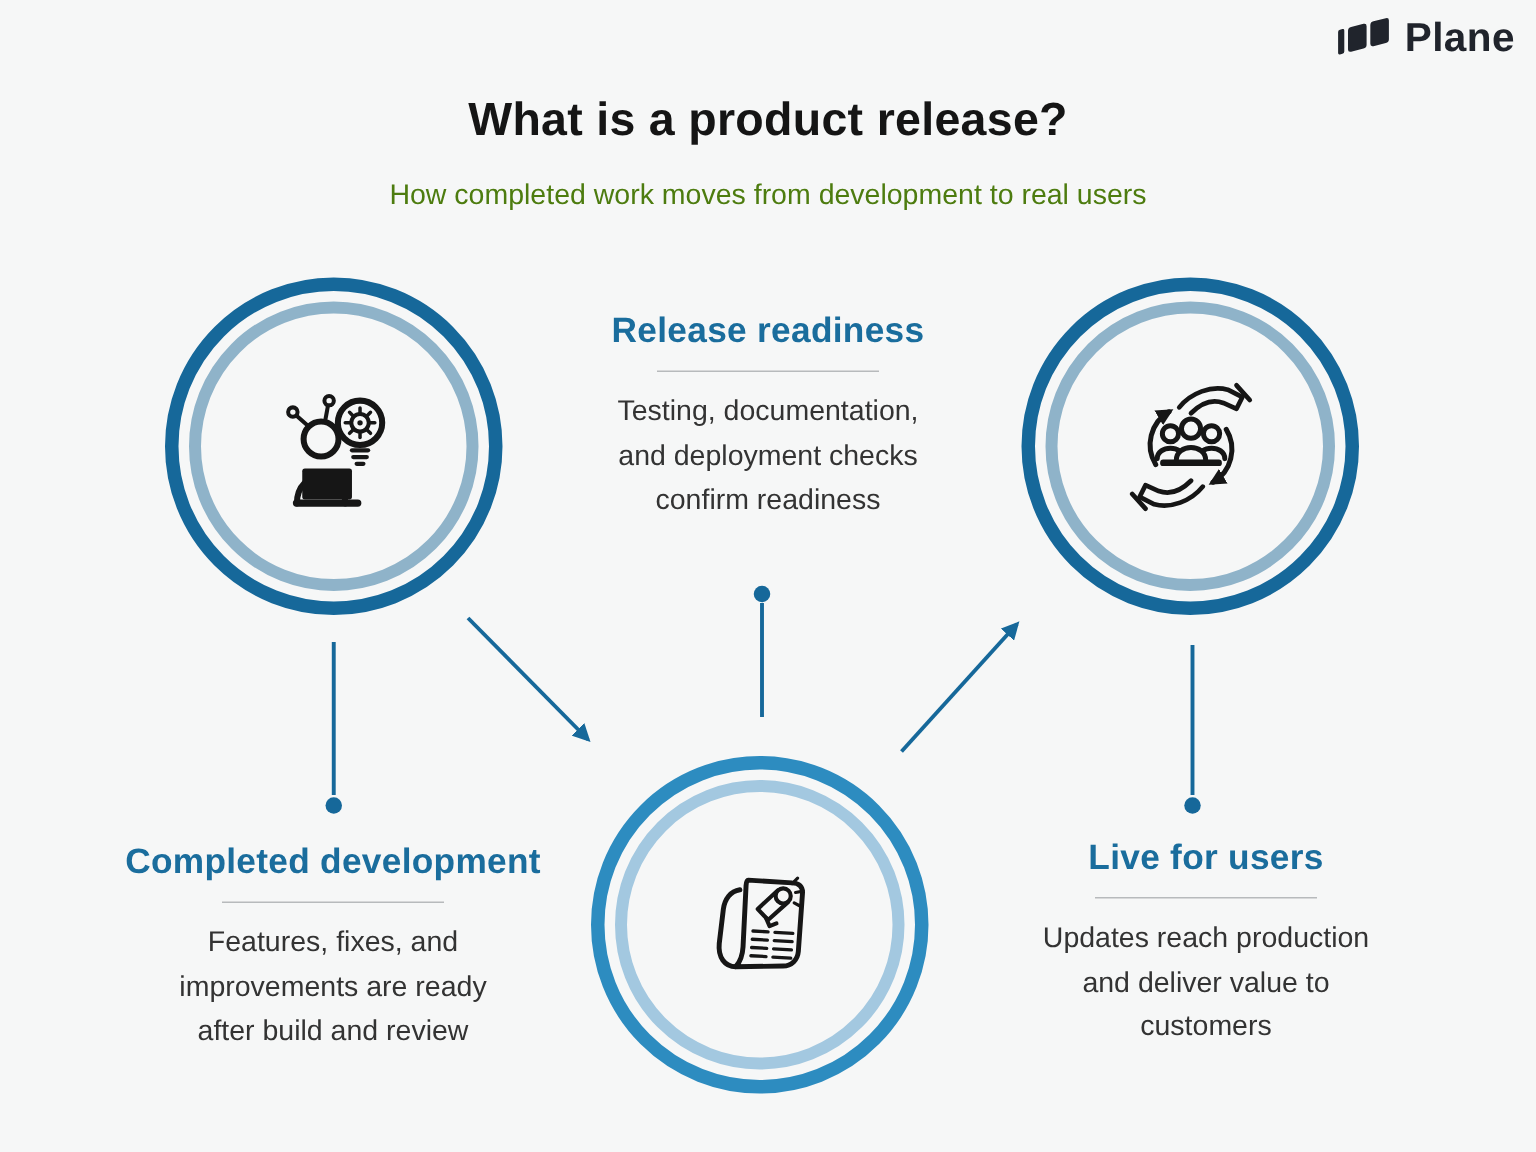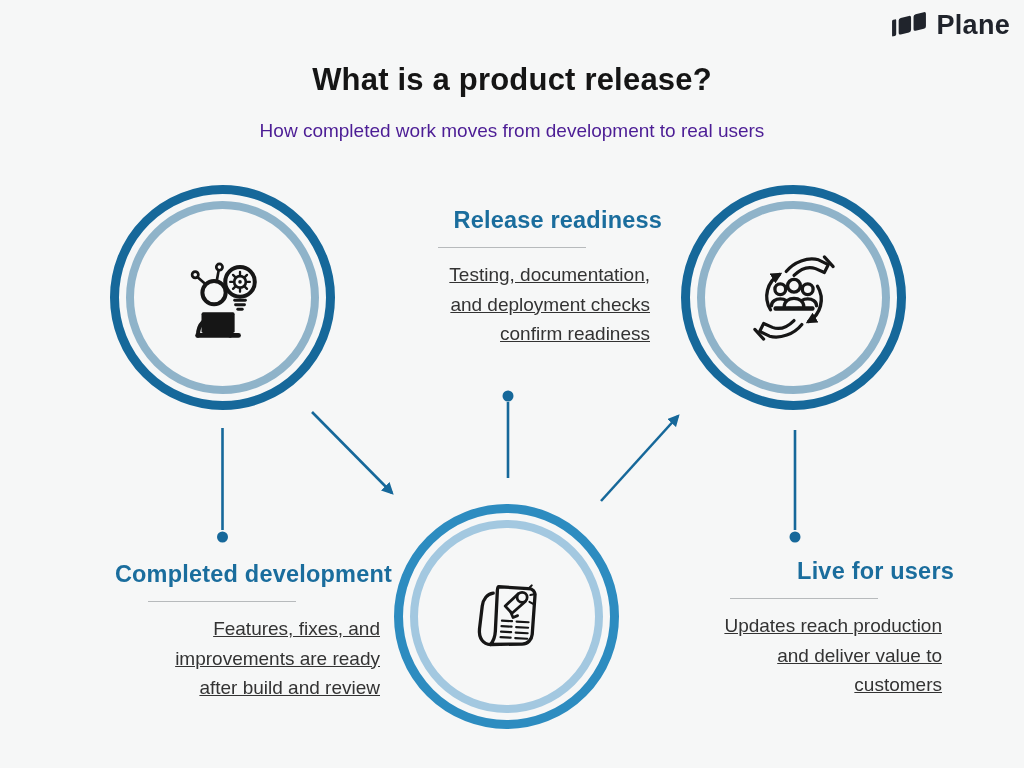--- a/index.html
+++ b/index.html
@@ -7,36 +7,36 @@
     position:relative;width:1024px;height:768px;background:#f6f7f7;
     font-family:"Liberation Sans",sans-serif;overflow:hidden;
   }
   
   .logo{position:absolute;top:10px;right:14px;display:flex;align-items:center;gap:8px;color:#20242c;}
   .logo-text{font-size:27px;font-weight:700;letter-spacing:.3px;text-align:right;}
   
   .title{position:absolute;top:62px;left:0;width:100%;text-align:center;margin:0;
          font-size:31px;font-weight:700;color:#151515;letter-spacing:.2px;}
   .subtitle{position:absolute;top:120px;left:0;width:100%;text-align:center;margin:0;
-            font-size:19px;font-weight:400;color:#4c1d95;}
+            font-size:19px;font-weight:400;color:#4d7c0f;}
   
   .node{position:absolute;width:225px;height:225px;border-radius:50%;
         border:9px solid #16689a;box-sizing:border-box;
         display:flex;align-items:center;justify-content:center;}
   .node-inner{width:193px;height:193px;border-radius:50%;border:8px solid #8fb3c9;
               box-sizing:border-box;display:flex;align-items:center;justify-content:center;}
   .node-dev{left:110px;top:185px;}
   .node-users{left:681px;top:185px;}
   .node-release{left:394px;top:504px;border-color:#2d8cc0;}
   .node-release .node-inner{border-color:#a3c8e0;}
   
-  .block{position:absolute;text-align:right;}
+  .block{position:absolute;text-align:center;}
   .block h2{margin:0;font-size:23.5px;font-weight:700;color:#1a6d9d;letter-spacing:.2px;}
   .block .divider{width:148px;height:1px;background:#b7babc;margin:13px auto 11px;}
-  .block p{margin:12px;font-size:19px;line-height:29.5px;color:#333333;white-space:pre-line;text-decoration:underline;}
+  .block p{margin:12px;font-size:19px;line-height:29.5px;color:#333333;white-space:pre-line;}
   .block-release{left:362px;top:207px;width:300px;}
   .block-dev{left:52px;top:561px;width:340px;}
   .block-live{left:654px;top:558px;width:300px;}
   
   .connectors{position:absolute;left:0;top:0;width:1024px;height:768px;pointer-events:none;}
   .icon-svg{display:block;}
 </style>
 </head>
 <body>
 

